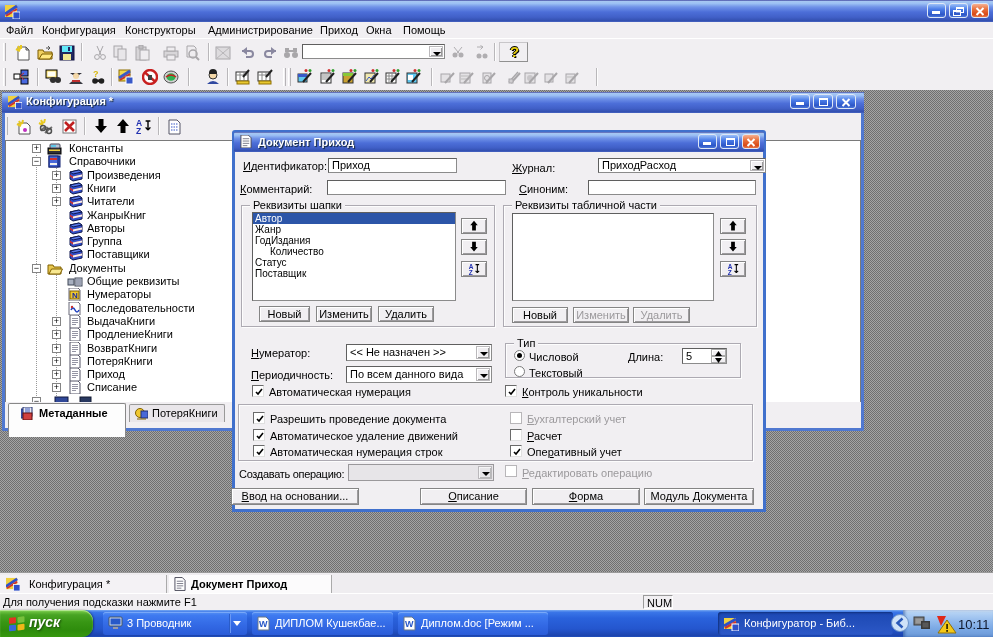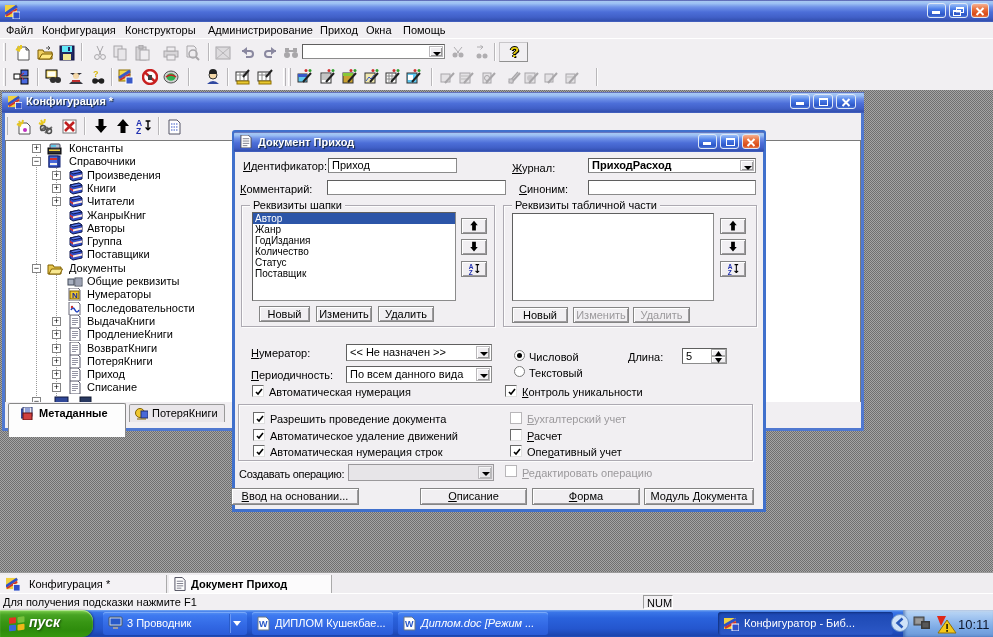--- a/index.html
+++ b/index.html
@@ -585,35 +585,35 @@
       </div>
     <div class="capbtn red" style="left:508px;top:2px;width:18px;height:15px;"><svg width="10" height="9" viewBox="0 0 10 9" style="margin-top:3px;">
           <path d="M1.5 1 L8.5 8 M8.5 1 L1.5 8" stroke="#fff" stroke-width="2"></path>
         </svg></div>
   </div>
   <div id="dlgbody" class="abs" style="left:0;top:18px;width:528px;height:358px;font-size:11px;">
 
     <div class="lbl" style="left:8px;top:9px;"><u>И</u>дентификатор:</div>
     <div class="tbx" style="left:93px;top:7px;width:129px;height:15px;line-height:13px;padding-left:3px;">Приход</div>
     <div class="lbl" style="left:277px;top:11px;"><u>Ж</u>урнал:</div>
-    <div class="tbx" style="left:353px;top:7px;width:168px;height:15px;line-height:13px;padding-left:3px;font-weight:bold;">ПриходРасход<div class="combo-arrow"></div></div>
+    <div class="tbx" style="left:363px;top:7px;width:168px;height:15px;line-height:13px;padding-left:3px;">ПриходРасход<div class="combo-arrow"></div></div>
 
     <div class="lbl" style="left:5px;top:32px;"><u>К</u>омментарий:</div>
     <div class="tbx" style="left:92px;top:29px;width:179px;height:15px;"></div>
     <div class="lbl" style="left:284px;top:32px;"><u>С</u>иноним:</div>
     <div class="tbx" style="left:353px;top:29px;width:168px;height:15px;"></div>
 
     <div class="grp" style="left:6px;top:54px;width:254px;height:122px;">
         <div class="grplbl">Реквизиты шапки</div>
       </div>
     <div class="tbx" style="left:17px;top:61px;width:204px;height:89px;font-size:10px;">
       <div style="background:#2c55a8;color:#fff;padding:0 2px;height:11px;line-height:11px;">Автор</div>
       <div style="padding:0 2px;height:11px;line-height:11px;">Жанр</div>
       <div style="padding:0 2px;height:11px;line-height:11px;">ГодИздания</div>
-      <div style="padding:0 2px;height:11px;line-height:11px;">Количество</div>
+      <div style="padding:0 17px;height:11px;line-height:11px;">Количество</div>
       <div style="padding:0 2px;height:11px;line-height:11px;">Статус</div>
       <div style="padding:0 2px;height:11px;line-height:11px;">Поставщик</div>
     </div>
     <div class="btn" style="left:226px;top:67px;width:26px;height:16px;"><svg width="12" height="12" viewBox="0 0 16 16" style="margin-top:1px;">
           <path d="M8 1 L13 7 H10.5 V14 H5.5 V7 H3 Z" fill="#000"></path>
         </svg></div>
     <div class="btn" style="left:226px;top:88px;width:26px;height:16px;"><svg width="12" height="12" viewBox="0 0 16 16" style="margin-top:1px;">
           <path d="M8 14 L13 8 H10.5 V1 H5.5 V8 H3 Z" fill="#000"></path>
         </svg></div>
     <div class="btn" style="left:226px;top:110px;width:26px;height:16px;"><svg width="13" height="13" viewBox="0 0 16 16" style="margin-top:1px;">
@@ -648,20 +648,23 @@
     <div class="tbx" style="left:111px;top:193px;width:146px;height:17px;line-height:15px;padding-left:3px;">&lt;&lt; Не назначен &gt;&gt;<div class="combo-arrow"></div></div>
     <div class="lbl" style="left:16px;top:218px;"><u>П</u>ериодичность:</div>
     <div class="tbx" style="left:111px;top:215px;width:146px;height:17px;line-height:15px;padding-left:3px;">По всем данного вида<div class="combo-arrow"></div></div>
     <div class="cb" style="left:17px;top:234px;">
         <svg width="10" height="10" viewBox="0 0 10 10">
           <path d="M2 5 L4 7 L8 2" stroke="#000" stroke-width="1.6" fill="none"></path>
         </svg>
       </div>
     <div class="lbl" style="left:34px;top:235px;">Автоматическая нумерация</div>
 
+    <div class="grp" style="left:270px;top:192px;width:236px;height:35px;">
+        <div class="grplbl">Тип</div>
+      </div>
     <div class="radio on" style="left:279px;top:199px;"></div>
     <div class="lbl" style="left:294px;top:200px;">Числовой</div>
     <div class="radio" style="left:279px;top:215px;"></div>
     <div class="lbl" style="left:294px;top:216px;">Текстовый</div>
     <div class="lbl" style="left:393px;top:200px;"><u>Д</u>лина:</div>
     <div class="tbx" style="left:447px;top:197px;width:45px;height:16px;line-height:14px;padding-left:3px;">5</div>
     <div class="abs" style="left:476px;top:198px;width:15px;height:7px;background:#f1eff2;border:1px solid #aaa;box-shadow:inset 1px 1px 0 #fff;">
         <svg width="7" height="5" viewBox="0 0 7 5" style="position:absolute;left:3px;top:1px;">
           <polygon points="3.5,0 7,5 0,5" fill="#000"></polygon>
         </svg>
@@ -777,21 +780,21 @@
         <polygon points="1,1 9,1 12,4 12,14 1,14" fill="#fff" stroke="#678"></polygon>
         <text x="2" y="11" font-size="9" font-weight="bold" fill="#2858c8">W</text>
       </svg>
     <span class="abs" style="left:23px;top:5px;">ДИПЛОМ Кушекбае...</span>
   </div>
   <div class="abs" style="left:398px;top:2px;width:150px;height:23px;border-radius:3px;background:linear-gradient(180deg,#5490f4 0%,#3e7af0 15%,#3268e4 60%,#2a5cd8 100%);box-shadow:inset 0 1px 0 #78a8f8;color:#fff;">
     <svg class="abs" style="left:5px;top:4px;" width="13" height="15" viewBox="0 0 13 15">
         <polygon points="1,1 9,1 12,4 12,14 1,14" fill="#fff" stroke="#678"></polygon>
         <text x="2" y="11" font-size="9" font-weight="bold" fill="#2858c8">W</text>
       </svg>
-    <span class="abs" style="left:23px;top:5px;font-style:italic;">Диплом.doc [Режим ...</span>
+    <span class="abs" style="left:23px;top:5px;">Диплом.doc [Режим ...</span>
   </div>
   <div class="abs" style="left:718px;top:2px;width:175px;height:23px;border-radius:3px;background:linear-gradient(180deg,#1c48b4 0%,#2450bc 50%,#2c58c8 100%);box-shadow:inset 1px 1px 2px #10307c;color:#fff;">
     <svg class="abs" style="left:6px;top:5px;" width="15" height="14" viewBox="0 0 15 14">
         <rect x="0" y="1" width="12" height="11" fill="#f0d040"></rect>
         <path d="M0 9 L12 2" stroke="#3050c8" stroke-width="3"></path>
         <path d="M1 11 L12 5" stroke="#d03030" stroke-width="2"></path>
         <rect x="8" y="7" width="7" height="7" fill="#3050c8" stroke="#fff"></rect>
       </svg>
     <span class="abs" style="left:26px;top:5px;">Конфигуратор - Биб...</span>
   </div>

